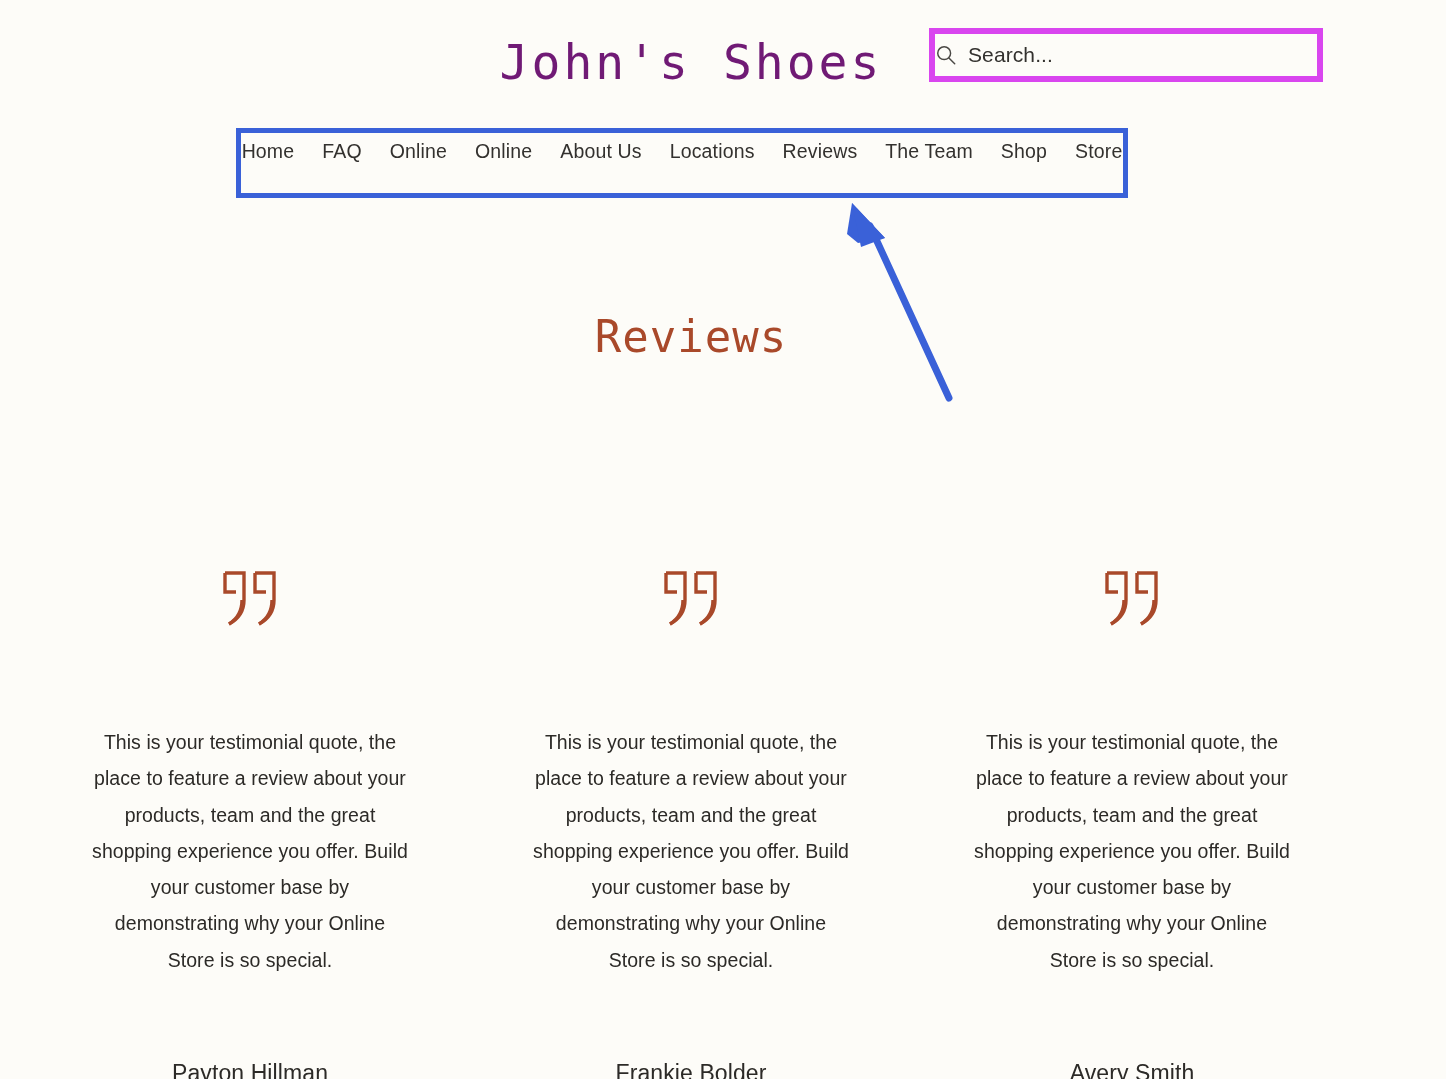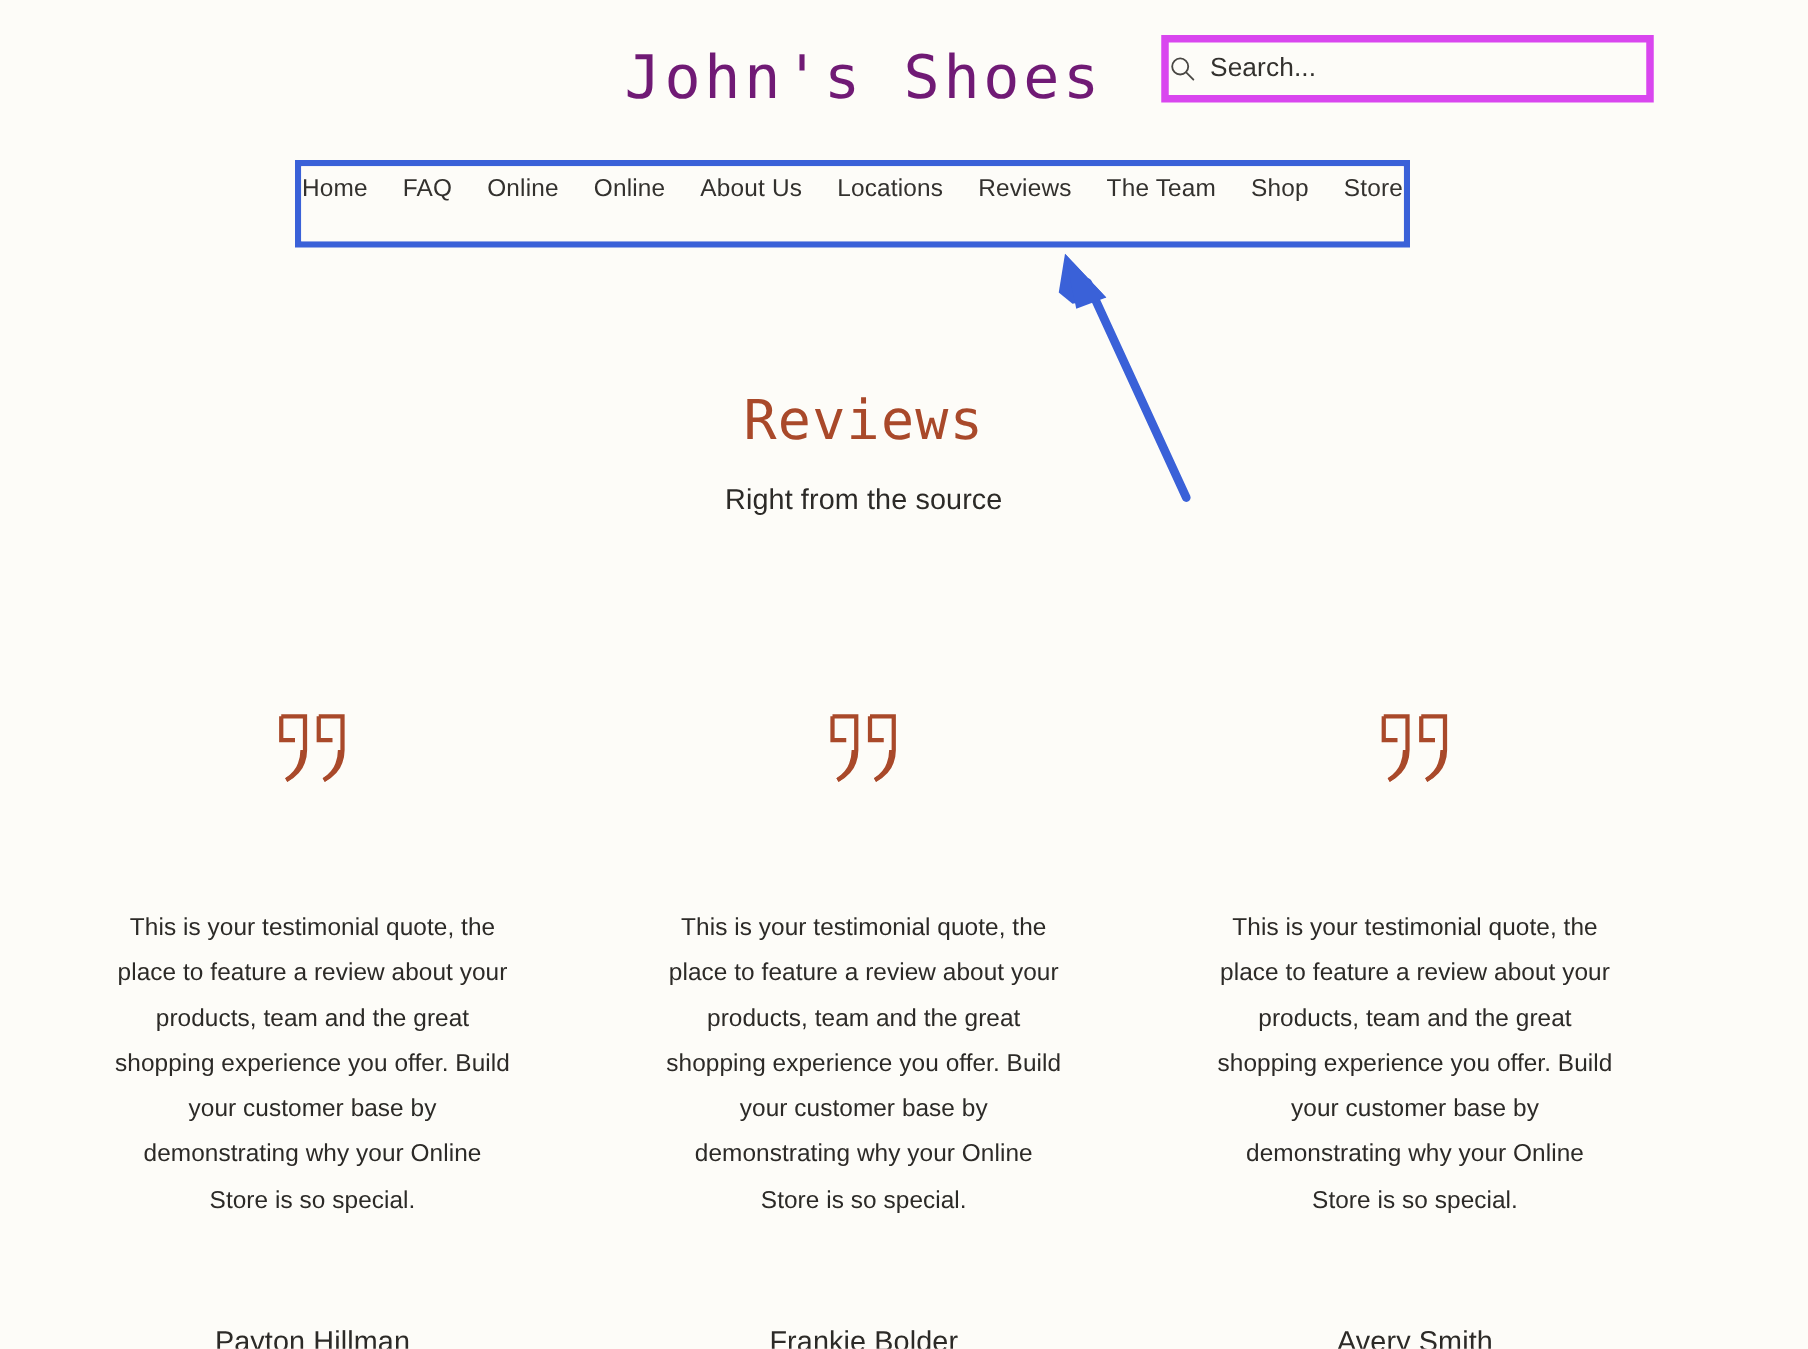--- a/index.html
+++ b/index.html
@@ -205,21 +205,20 @@
     <span class="nav-item">Store</span>
   </nav>
 
   <svg class="annotation-arrow" viewBox="0 0 140 220">
     <line x1="119" y1="208" x2="40" y2="36" stroke="#3a61d8" stroke-width="7" stroke-linecap="round"></line>
     <polygon points="22,13 55,48 28,53 17,44" fill="#3a61d8"></polygon>
     <polygon points="22,13 55,48 31,57" fill="#3a61d8"></polygon>
   </svg>
 
   <div class="section-title">Reviews</div>
-  <div class="section-subtitle">Right from the source</div>
 
   <div class="testimonials">
 
     <div class="testimonial">
       <svg class="quote-icon" viewBox="0 0 60 58">
         <path d="M5 3 H24 V30 Q24 46 9 54" fill="none" stroke="#a9492a" stroke-width="3.4" stroke-linejoin="miter"></path>
         <path d="M5 3 V22 H16" fill="none" stroke="#a9492a" stroke-width="3.4" stroke-linejoin="miter"></path>
         <path d="M16 22 Q16 22 16 22" fill="none" stroke="#a9492a" stroke-width="3.4"></path>
         <path d="M9 54 Q22 46 22 30" fill="none" stroke="#a9492a" stroke-width="3.4"></path>
         <path d="M35 3 H54 V30 Q54 46 39 54" fill="none" stroke="#a9492a" stroke-width="3.4" stroke-linejoin="miter"></path>

